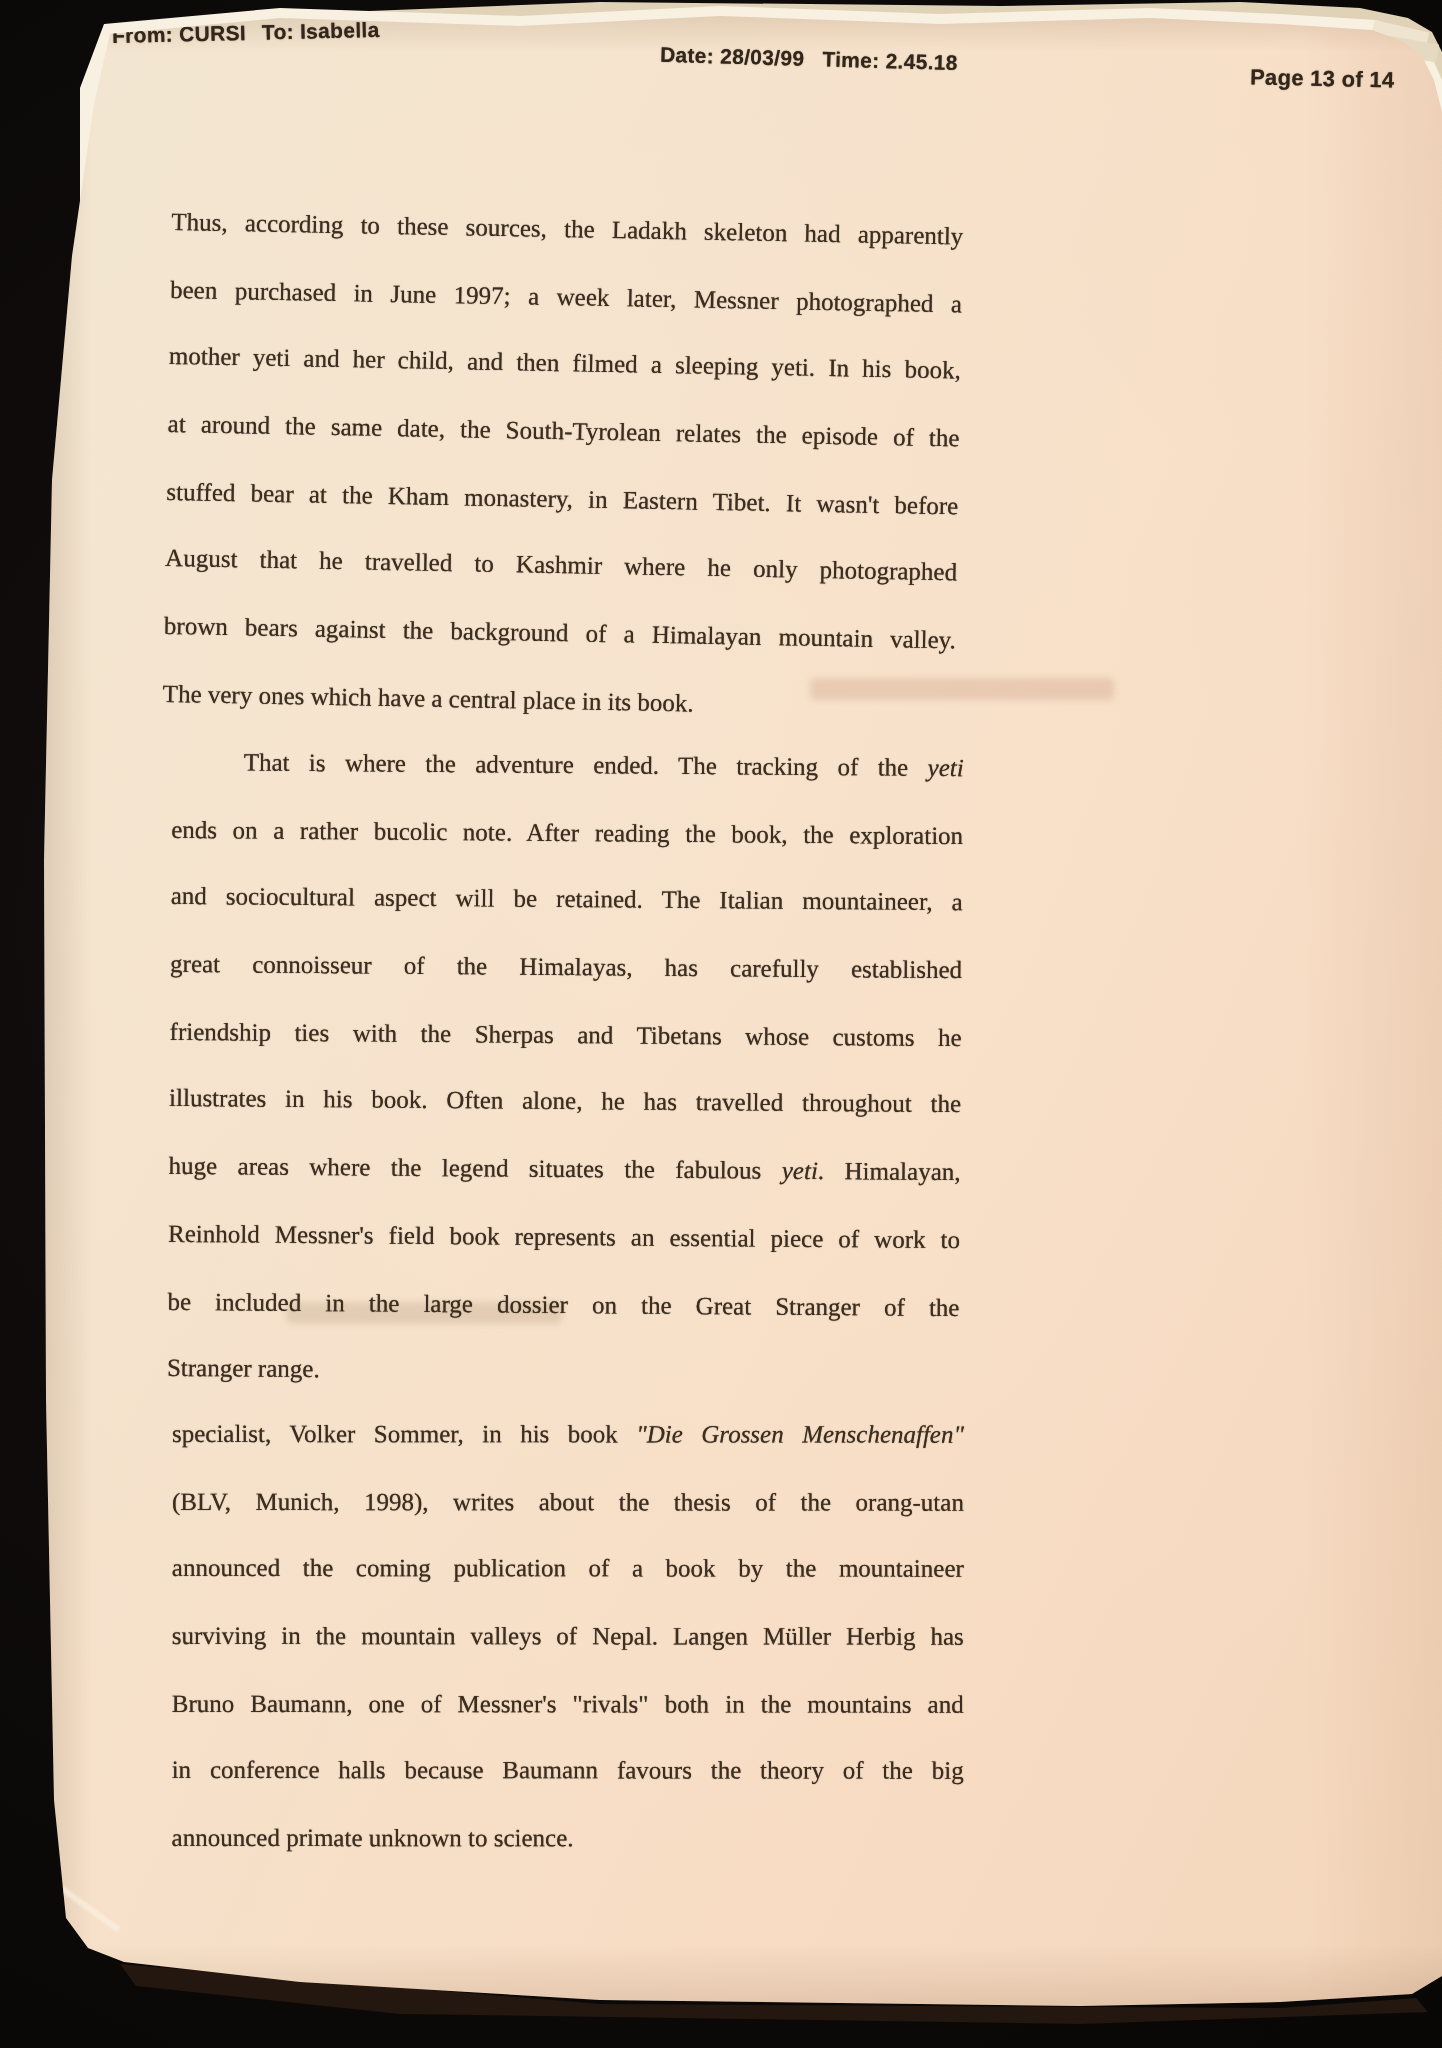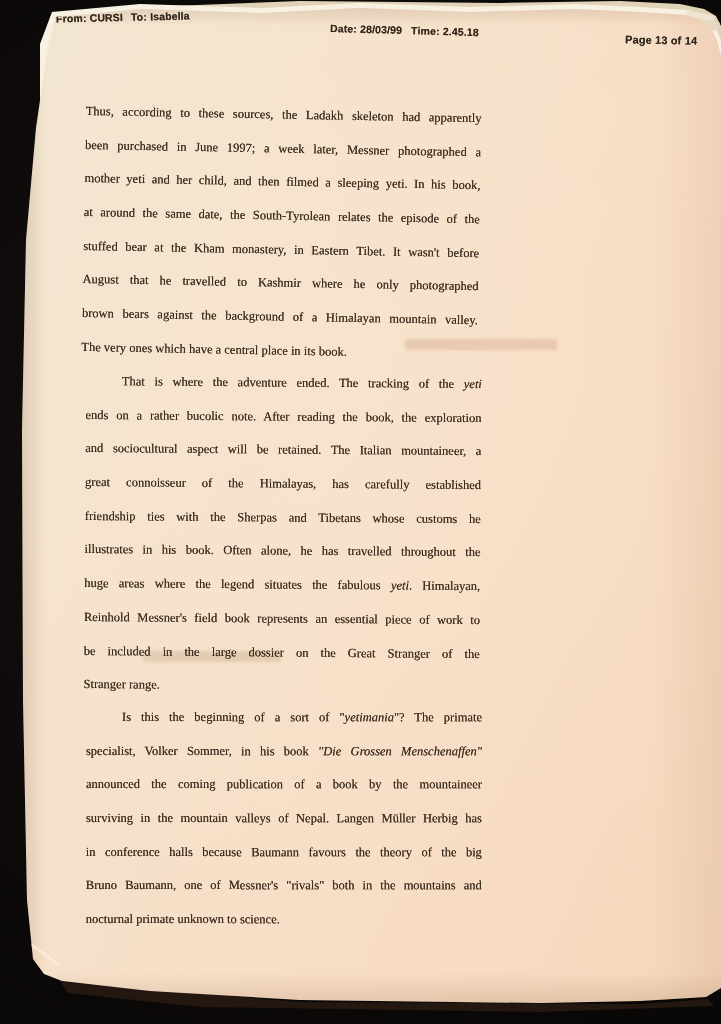--- a/index.html
+++ b/index.html
@@ -119,24 +119,24 @@
           <div class="line"><span>and sociocultural aspect will be retained. The Italian mountaineer, a</span></div>
           <div class="line"><span>great connoisseur of the Himalayas, has carefully established</span></div>
           <div class="line"><span>friendship ties with the Sherpas and Tibetans whose customs he</span></div>
           <div class="line"><span>illustrates in his book. Often alone, he has travelled throughout the</span></div>
           <div class="line"><span>huge areas where the legend situates the fabulous </span><i>yeti</i><span>. Himalayan,</span></div>
           <div class="line"><span>Reinhold Messner's field book represents an essential piece of work to</span></div>
           <div class="line"><span>be included in the large dossier on the Great Stranger of the</span></div>
           <div class="line last"><span>Stranger range.</span></div>
         </div>
         <div class="para para-2">
-          <div class="line indent"><span>Is this the beginning of a sort of "</span><i>yetimania</i><span>"? The primate</span></div>
           <div class="line"><span>specialist, Volker Sommer, in his book </span><i>"Die Grossen Menschenaffen"</i></div>
+          <div class="line"><span>(BLV, Munich, 1998), writes about the thesis of the orang-utan</span></div>
           <div class="line"><span>announced the coming publication of a book by the mountaineer</span></div>
           <div class="line"><span>surviving in the mountain valleys of Nepal. Langen Müller Herbig has</span></div>
+          <div class="line"><span>Bruno Baumann, one of Messner's "rivals" both in the mountains and</span></div>
           <div class="line"><span>in conference halls because Baumann favours the theory of the big</span></div>
-          <div class="line"><span>Bruno Baumann, one of Messner's "rivals" both in the mountains and</span></div>
-          <div class="line last"><span>nocturnal primate unknown to science.</span></div>
+          <div class="line last"><span>announced primate unknown to science.</span></div>
         </div>
       </div>
   </div>
 
 </div>
 
 </body></html>

